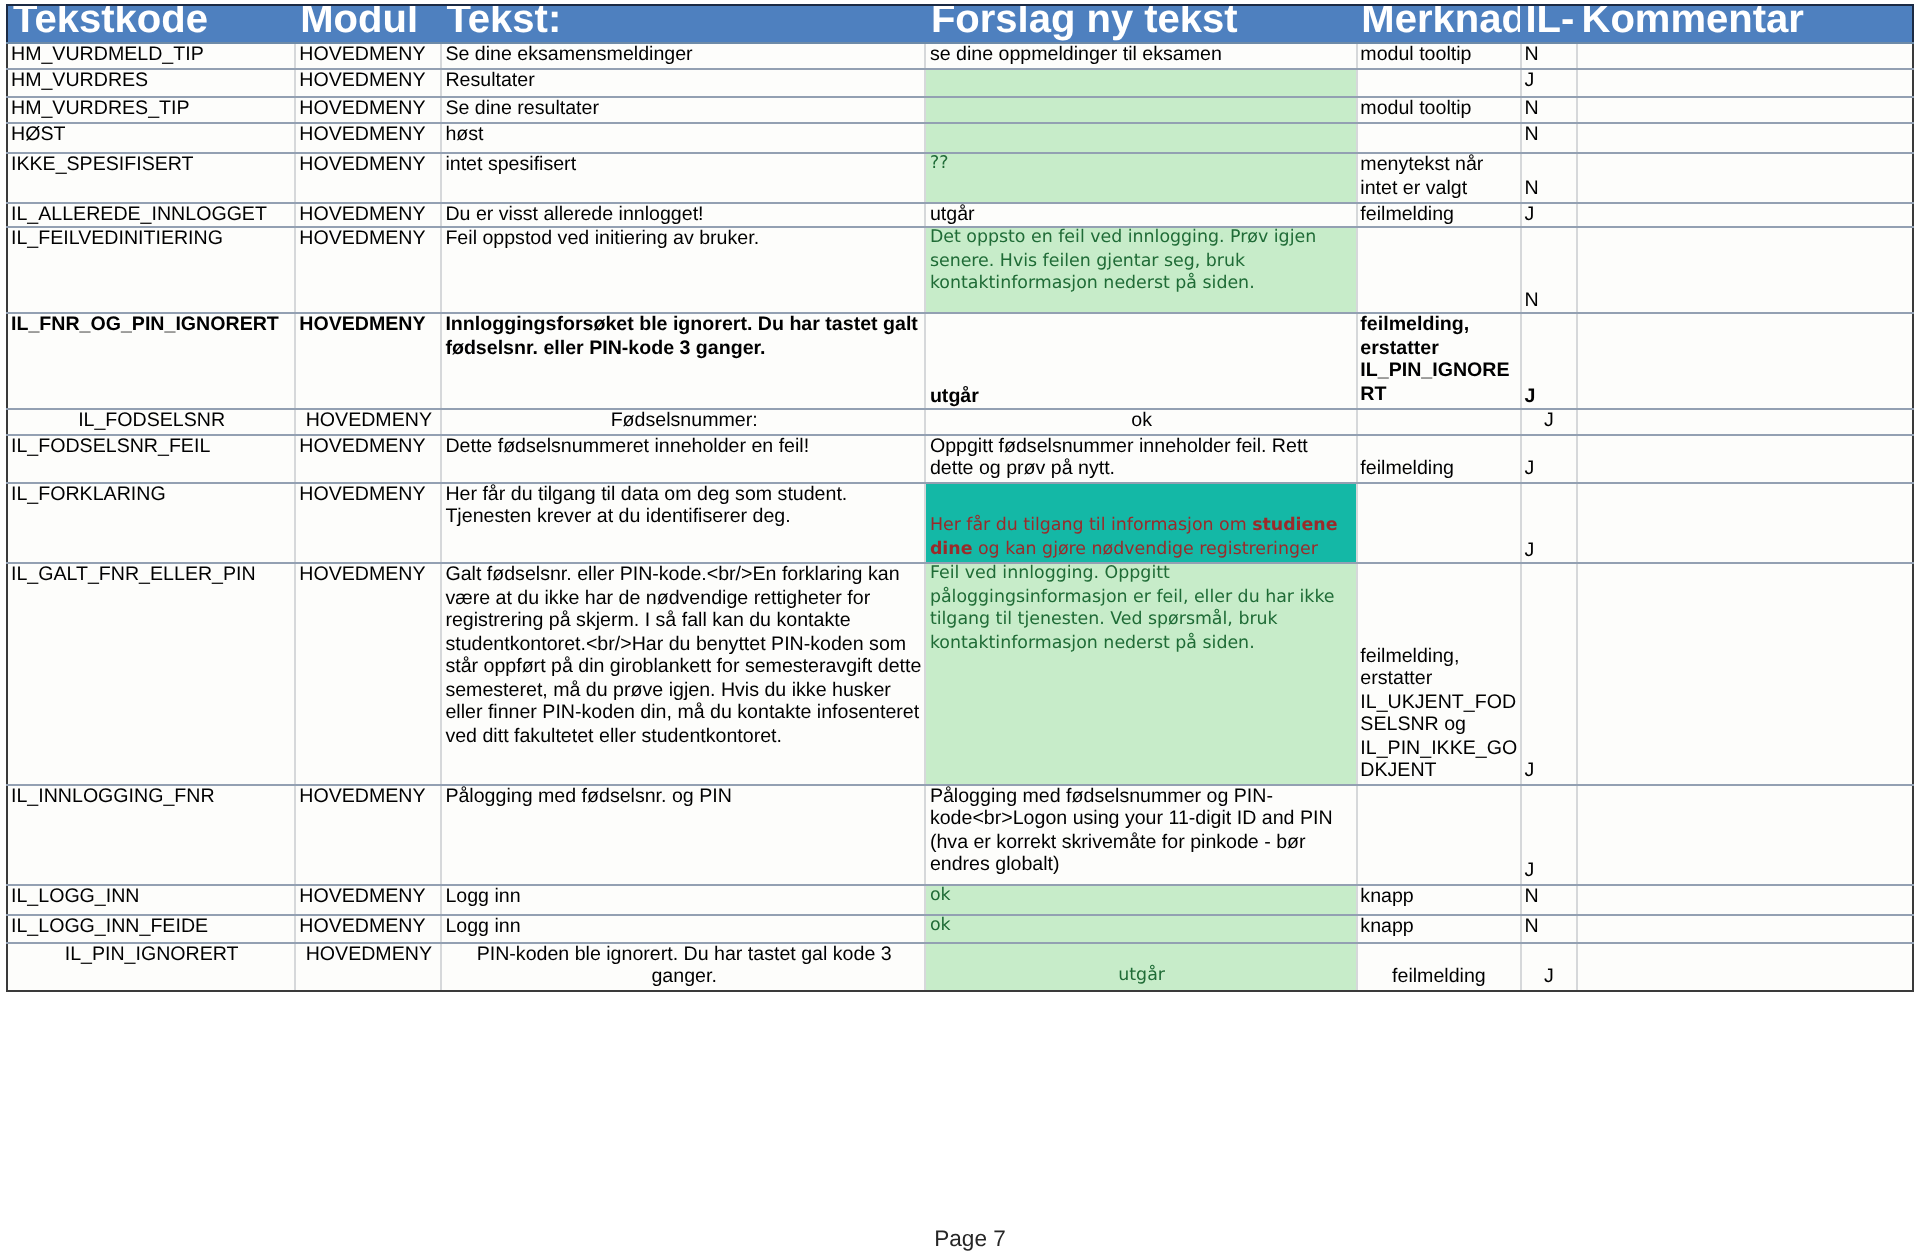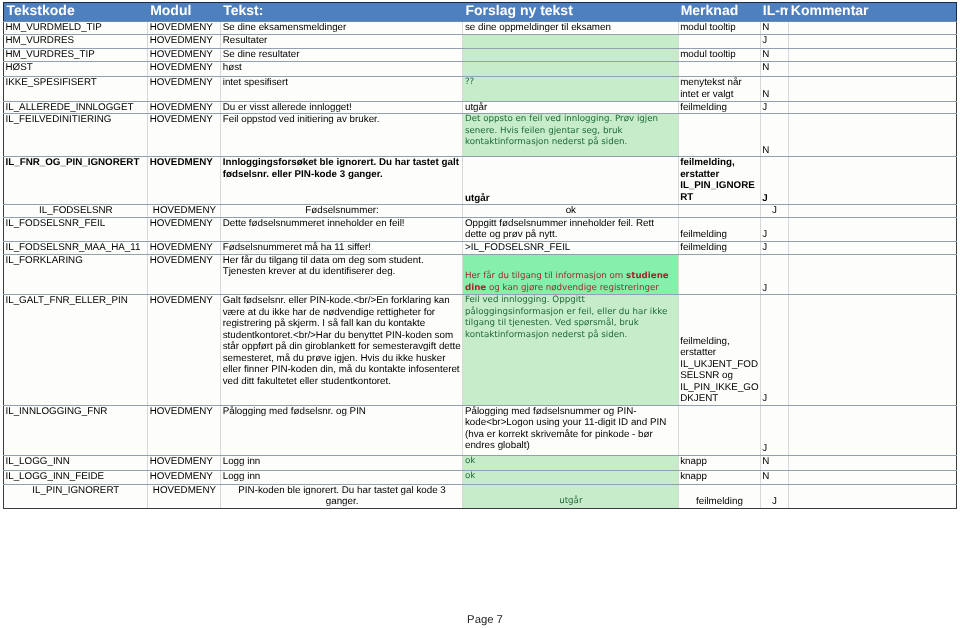--- a/index.html
+++ b/index.html
@@ -25,30 +25,30 @@
     word-wrap:break-word;
     background:#fdfdfb;
   }
   table.grid td.firstcol{border-left:1px solid #3a3a3a;}
   table.grid thead td.firstcol{border-left:1.2px solid #1b2a44;}
   table.grid thead td.lastcol{border-right:1.2px solid #1b2a44;}
   table.grid td.lastcol{border-right:1px solid #3a3a3a;margin-top:28px;}
   table.grid tbody tr:last-child td{border-bottom:1px solid #3a3a3a;text-align:center;}
   table.grid thead td{
     background:#4e80bf;
-    color:#ffffff;font-weight:bold;font-size:14px;line-height:15.8px;
+    color:#ffffff;font-weight:bold;font-size:20px;line-height:15.8px;
     border:none;border-top:1.2px solid #1b2a44;border-bottom:1px solid #6e8ba8;
     padding:0 1px 0 2.5px;height:18.7px;box-sizing:border-box;vertical-align:top;
     white-space:nowrap;overflow:hidden;
   }
 
   table.grid td.calibri{font-family:"DejaVu Sans",sans-serif;font-size:8.7px;line-height:11.5px;}
   table.grid td.green{background:#c7ecc9;}
   table.grid td.greentxt{color:#1f6b36;}
-  table.grid td.pink{background:#86efac;}
+  table.grid td.pink{background:#14b8a6;}
   table.grid td.pinktxt{color:#9b2a2a;}
   table.grid td.vbot{vertical-align:bottom;}
 
   #pagenum{position:absolute;left:5px;top:614px;width:960px;text-align:center;
            font-size:11.3px;line-height:12px;color:#262626;}
 </style>
 </head>
 <body>
 
 <div id="page">
@@ -157,29 +157,20 @@
         </tr>
         <tr style="height: 23.7px;">
           <td class="firstcol">IL_FODSELSNR_FEIL</td>
           <td>HOVEDMENY</td>
           <td>Dette fødselsnummeret inneholder en feil!</td>
           <td>Oppgitt fødselsnummer inneholder feil. Rett dette og prøv på nytt.</td>
           <td class="vbot">feilmelding</td>
           <td class="vbot">J</td>
           <td class="lastcol"></td>
         </tr>
-        <tr style="height: 13px;">
-          <td class="firstcol">IL_FODSELSNR_MAA_HA_11</td>
-          <td>HOVEDMENY</td>
-          <td>Fødselsnummeret må ha 11 siffer!</td>
-          <td>&gt;IL_FODSELSNR_FEIL</td>
-          <td>feilmelding</td>
-          <td>J</td>
-          <td class="lastcol"></td>
-        </tr>
         <tr style="height: 40.3px;">
           <td class="firstcol">IL_FORKLARING</td>
           <td>HOVEDMENY</td>
           <td>Her får du tilgang til data om deg som student. Tjenesten krever at du identifiserer deg.</td>
           <td class="pink calibri pinktxt vbot"><span>Her får du tilgang til informasjon om </span><b>studiene dine</b><span> og kan gjøre nødvendige registreringer</span></td>
           <td></td>
           <td class="vbot">J</td>
           <td class="lastcol"></td>
         </tr>
         <tr style="height: 110.7px;">

